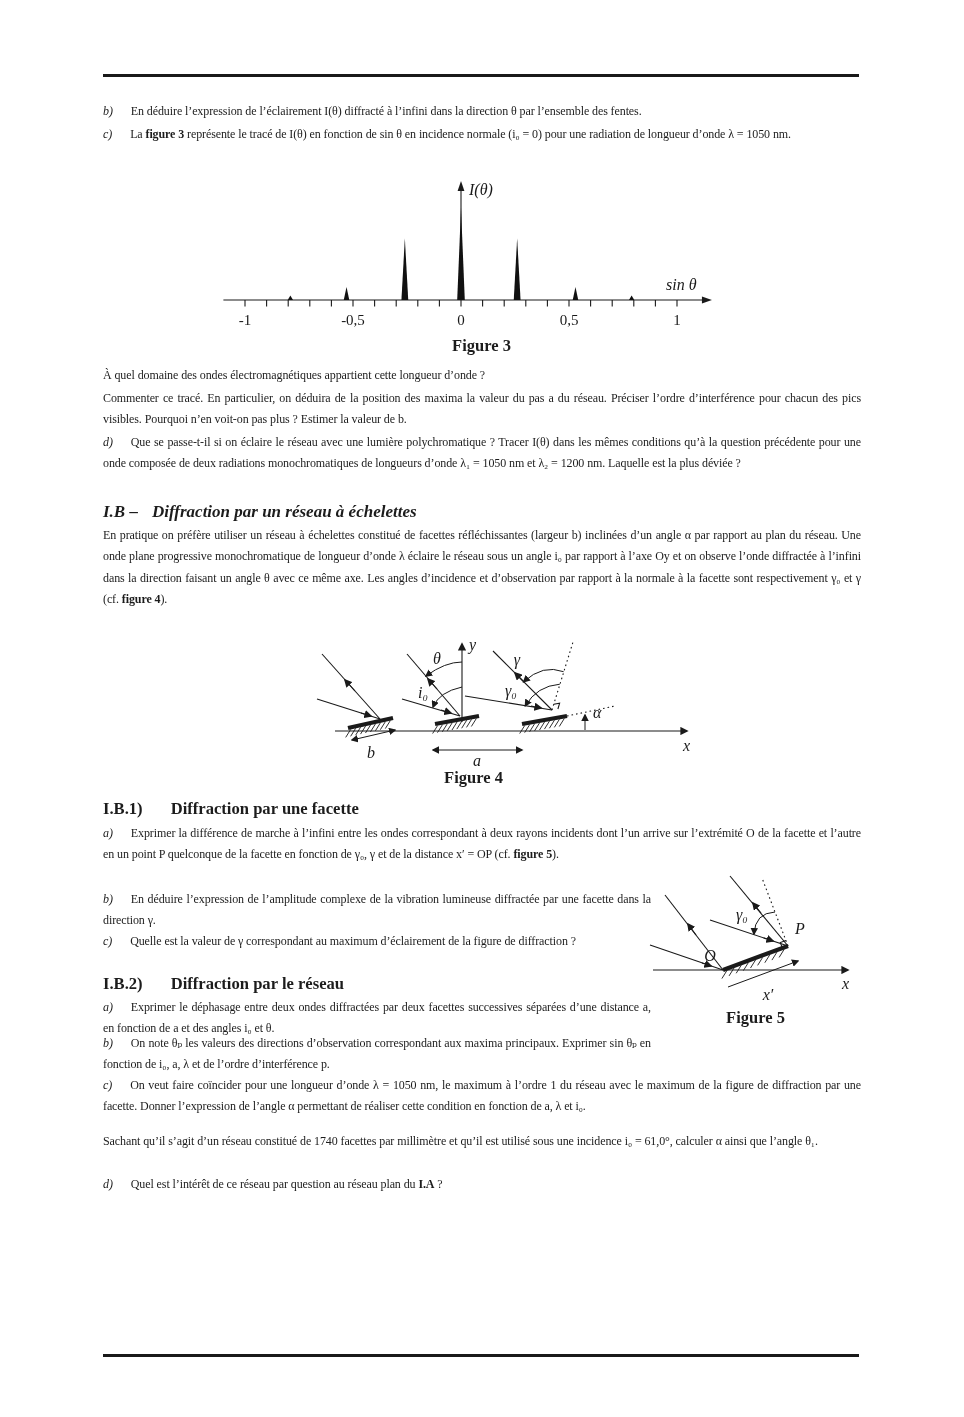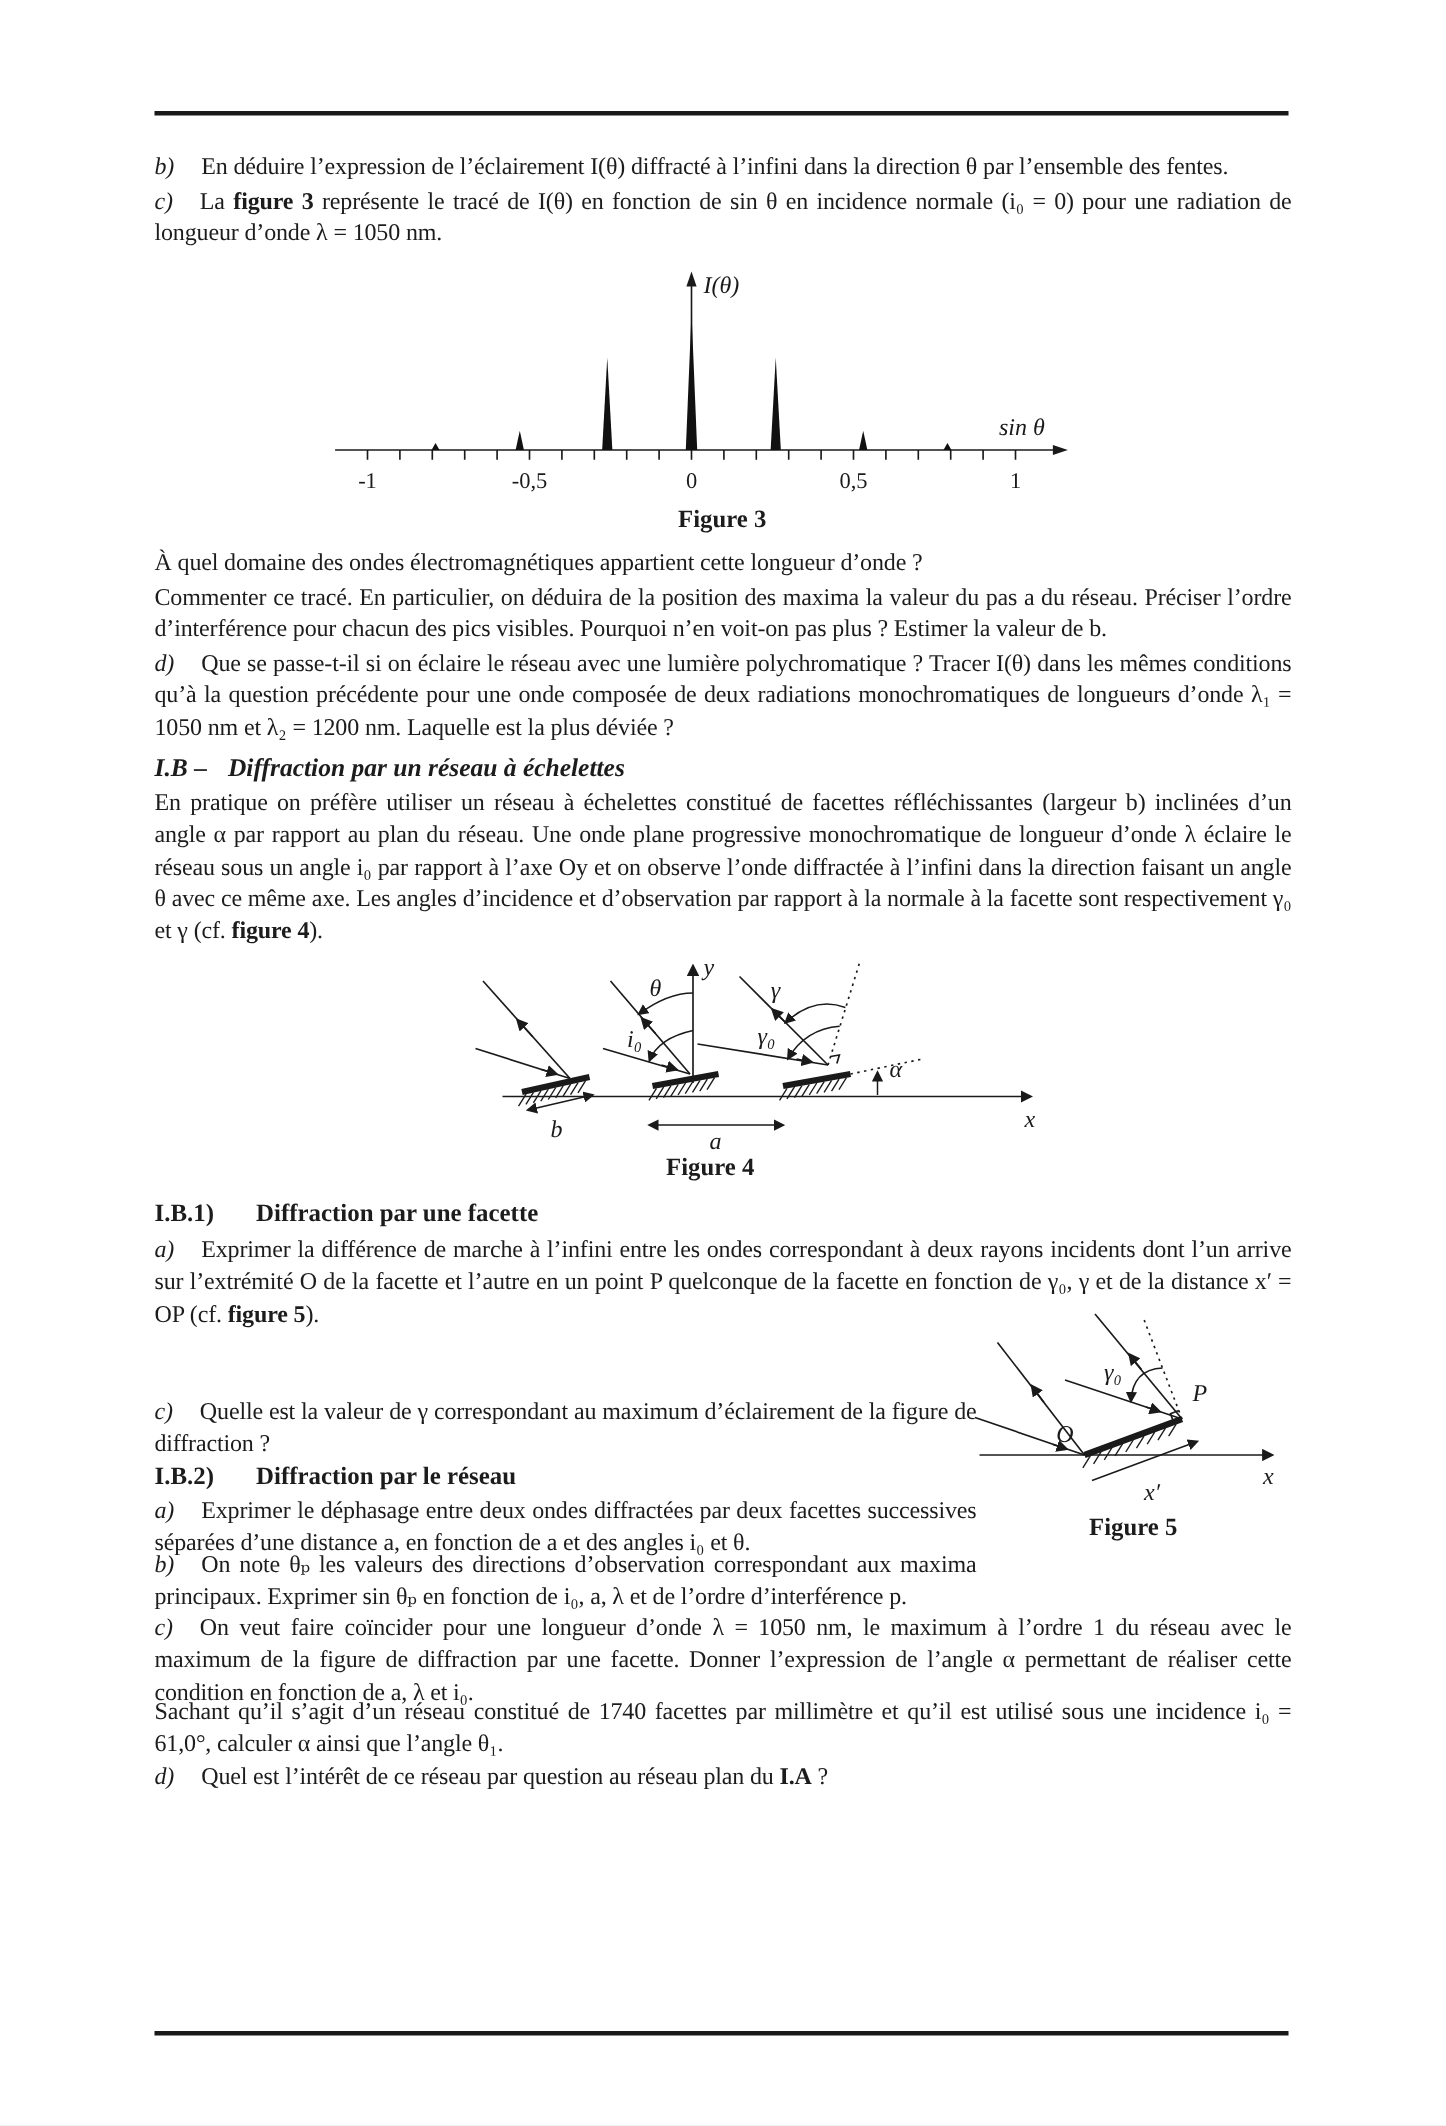--- a/index.html
+++ b/index.html
@@ -1,19 +1,19 @@
 <!DOCTYPE html>
 <html><head>
 <meta charset="utf-8">
 <style>
   html,body{margin:0;padding:0;background:#e8e8e8;}
   .page{position:relative;width:964px;height:1417px;background:#ffffff;margin:0 auto;
         font-family:"Liberation Serif","DejaVu Serif",serif;color:#1c1c1c;overflow:hidden;}
   .rule{position:absolute;left:103px;width:756px;height:2.5px;background:#191919;}
-  .par{position:absolute;left:103px;width:758px;font-size:16px;line-height:21.3px;
+  .par{position:absolute;left:103px;width:758px;font-size:12px;line-height:21.3px;
        text-align:justify;letter-spacing:-0.1px;}
   .narrow{width:548px;}
   .mk{font-style:italic;margin-right:18px;}
   .par b{font-weight:bold;}
   .h1{position:absolute;left:103px;font-size:17px;font-weight:bold;font-style:italic;}
   .h1 .tt{margin-left:14px;}
   .h2{position:absolute;left:103px;font-size:16.6px;font-weight:bold;}
   .h2 .tt{margin-left:28px;}
   .caption{position:absolute;text-align:center;font-weight:bold;font-size:16.5px;}
   svg{position:absolute;overflow:visible;}
@@ -167,20 +167,21 @@
     <text class="lbl" x="86" y="124" text-anchor="middle">b</text>
     <line class="dim" x1="148" y1="116" x2="237" y2="116" marker-start="url(#m4)" marker-end="url(#m4)"></line>
     <text class="lbl" x="192" y="132" text-anchor="middle">a</text>
   </svg>
   <div class="caption" style="top:768px;left:95px;width:757px">Figure 4</div>
 
   <div class="h2" style="top:799px"><span class="nn">I.B.1)</span><span class="tt">Diffraction par une facette</span></div>
 
   <div class="par" style="top:823px"><span class="mk">a)</span><span>Exprimer la différence de marche à l’infini entre les ondes correspondant à deux rayons incidents dont l’un arrive sur l’extrémité O de la facette et l’autre en un point P quelconque de la facette en fonction de γ₀, γ et de la distance x′ = OP (cf. </span><b>figure 5</b><span>).</span></div>
 
+  <div class="par narrow" style="top:889px"><span class="mk">b)</span><span>En déduire l’expression de l’amplitude complexe de la vibration lumineuse diffractée par une facette dans la direction γ.</span></div>
 
   <div class="par narrow" style="top:931px"><span class="mk">c)</span><span>Quelle est la valeur de γ correspondant au maximum d’éclairement de la figure de diffraction ?</span></div>
 
   <div class="h2" style="top:974px"><span class="nn">I.B.2)</span><span class="tt">Diffraction par le réseau</span></div>
 
   <div class="par narrow" style="top:997px"><span class="mk">a)</span><span>Exprimer le déphasage entre deux ondes diffractées par deux facettes successives séparées d’une distance a, en fonction de a et des angles i₀ et θ.</span></div>
 
   <div class="par" style="top:1033px;width:548px"><span class="mk">b)</span><span>On note θₚ les valeurs des directions d’observation correspondant aux maxima principaux. Exprimer sin θₚ en fonction de i₀, a, λ et de l’ordre d’interférence p.</span></div>
 
   <div class="par" style="top:1075px"><span class="mk">c)</span><span>On veut faire coïncider pour une longueur d’onde λ = 1050 nm, le maximum à l’ordre 1 du réseau avec le maximum de la figure de diffraction par une facette. Donner l’expression de l’angle α permettant de réaliser cette condition en fonction de a, λ et i₀.</span></div>

